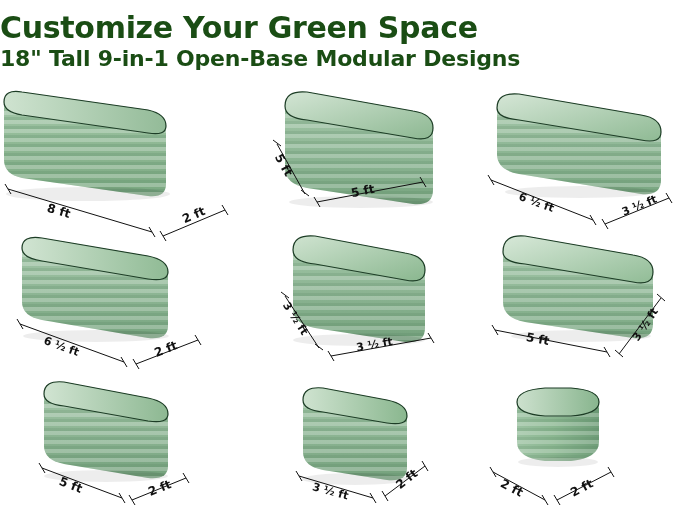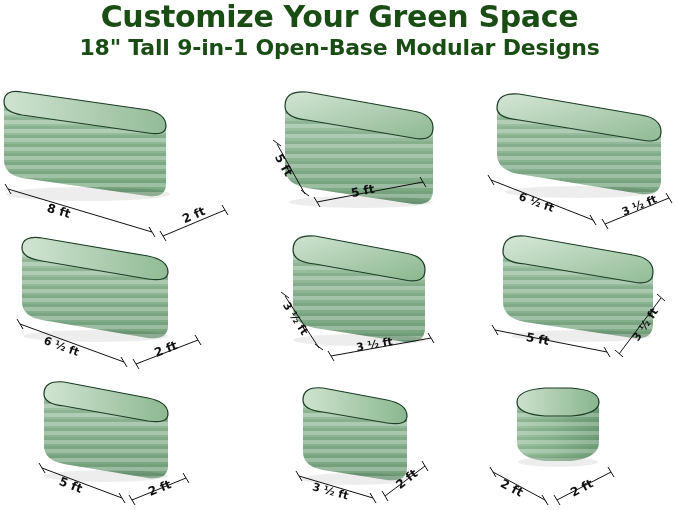--- a/index.html
+++ b/index.html
@@ -5,21 +5,21 @@
   html,body{margin:0;padding:0;}
   body{
     width:679px;height:510px;
     background:#ffffff;
     font-family:"Liberation Sans", sans-serif;
     overflow:hidden;
     position:relative;
   }
 
   
-  #header{text-align:center;padding-top:1px;}
+  #header{padding-top:12px;}
   #title{
     font-size:30px;font-weight:bold;letter-spacing:-0.3px;
     color:#1a4d14;line-height:1.05;
     font-family:"DejaVu Sans", sans-serif;
   }
   #subtitle{
     font-size:22px;font-weight:bold;letter-spacing:-0.2px;
     color:#1a4d14;line-height:1.1;margin-top:3px;
     font-family:"DejaVu Sans", sans-serif;
   }

